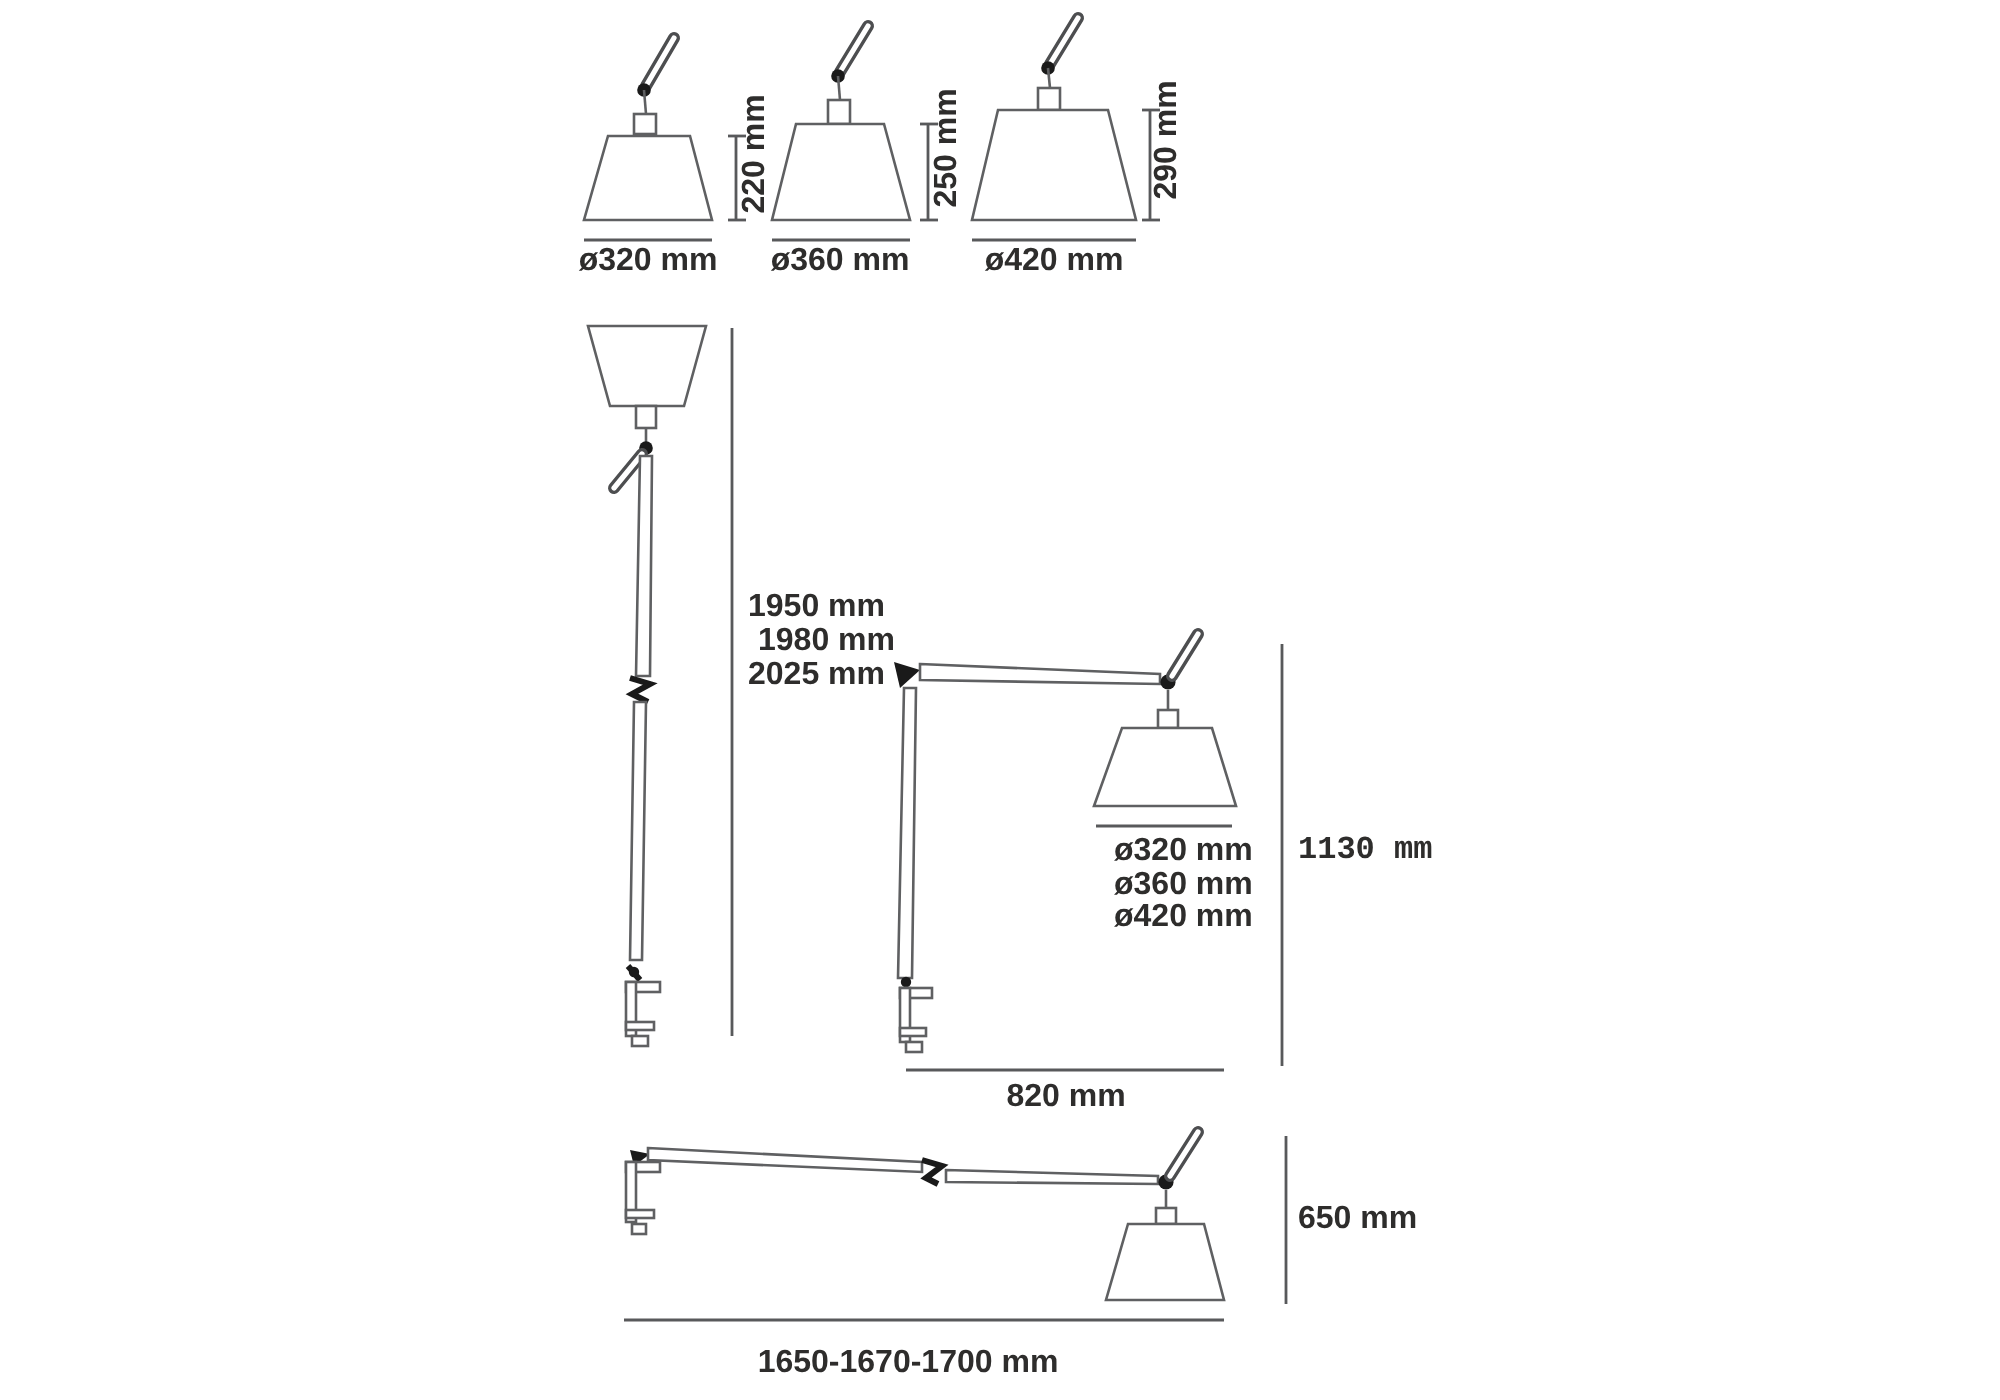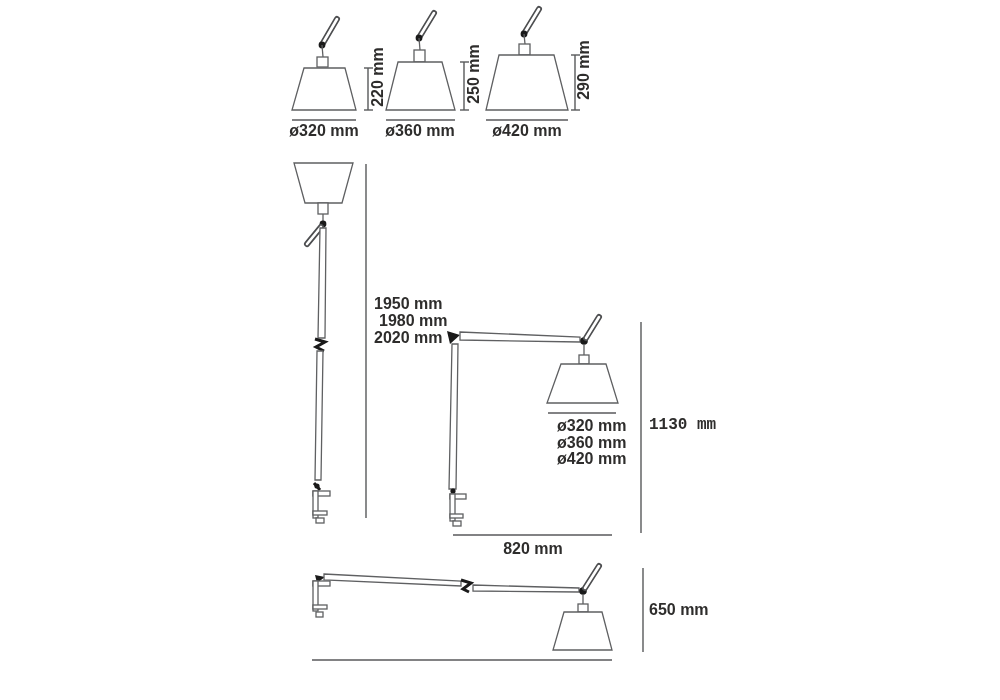--- a/index.html
+++ b/index.html
@@ -126,23 +126,24 @@
   <div class="lbl vlabel" style="left:346px;top:68px;">220 mm</div>
   <div class="lbl vlabel" style="left:442px;top:65px;">250 mm</div>
   <div class="lbl vlabel" style="left:552px;top:61px;">290 mm</div>
 
   <div class="lbl center" style="left:274px;top:122px;width:100px;">ø320 mm</div>
   <div class="lbl center" style="left:370px;top:122px;width:100px;">ø360 mm</div>
   <div class="lbl center" style="left:477px;top:122px;width:100px;">ø420 mm</div>
 
   <div class="lbl" style="left:374px;top:295px;">1950 mm</div>
   <div class="lbl" style="left:379px;top:312px;">1980 mm</div>
-  <div class="lbl" style="left:374px;top:329px;">2020 mm</div>
+  <div class="lbl" style="left:374px;top:329px;">2025 mm</div>
 
   <div class="lbl" style="left:557px;top:417px;">ø320 mm</div>
   <div class="lbl" style="left:557px;top:434px;">ø360 mm</div>
   <div class="lbl" style="left:557px;top:450px;">ø420 mm</div>
   <div class="lbl" style="left:649px;top:416px;font-family:Liberation Mono, monospace;">1130 mm</div>
   <div class="lbl center" style="left:483px;top:540px;width:100px;">820 mm</div>
 
   <div class="lbl" style="left:649px;top:601px;">650 mm</div>
+  <div class="lbl center" style="left:354px;top:673px;width:200px;">1650-1670-1700 mm</div>
 
 </div>
 
 </body></html>

